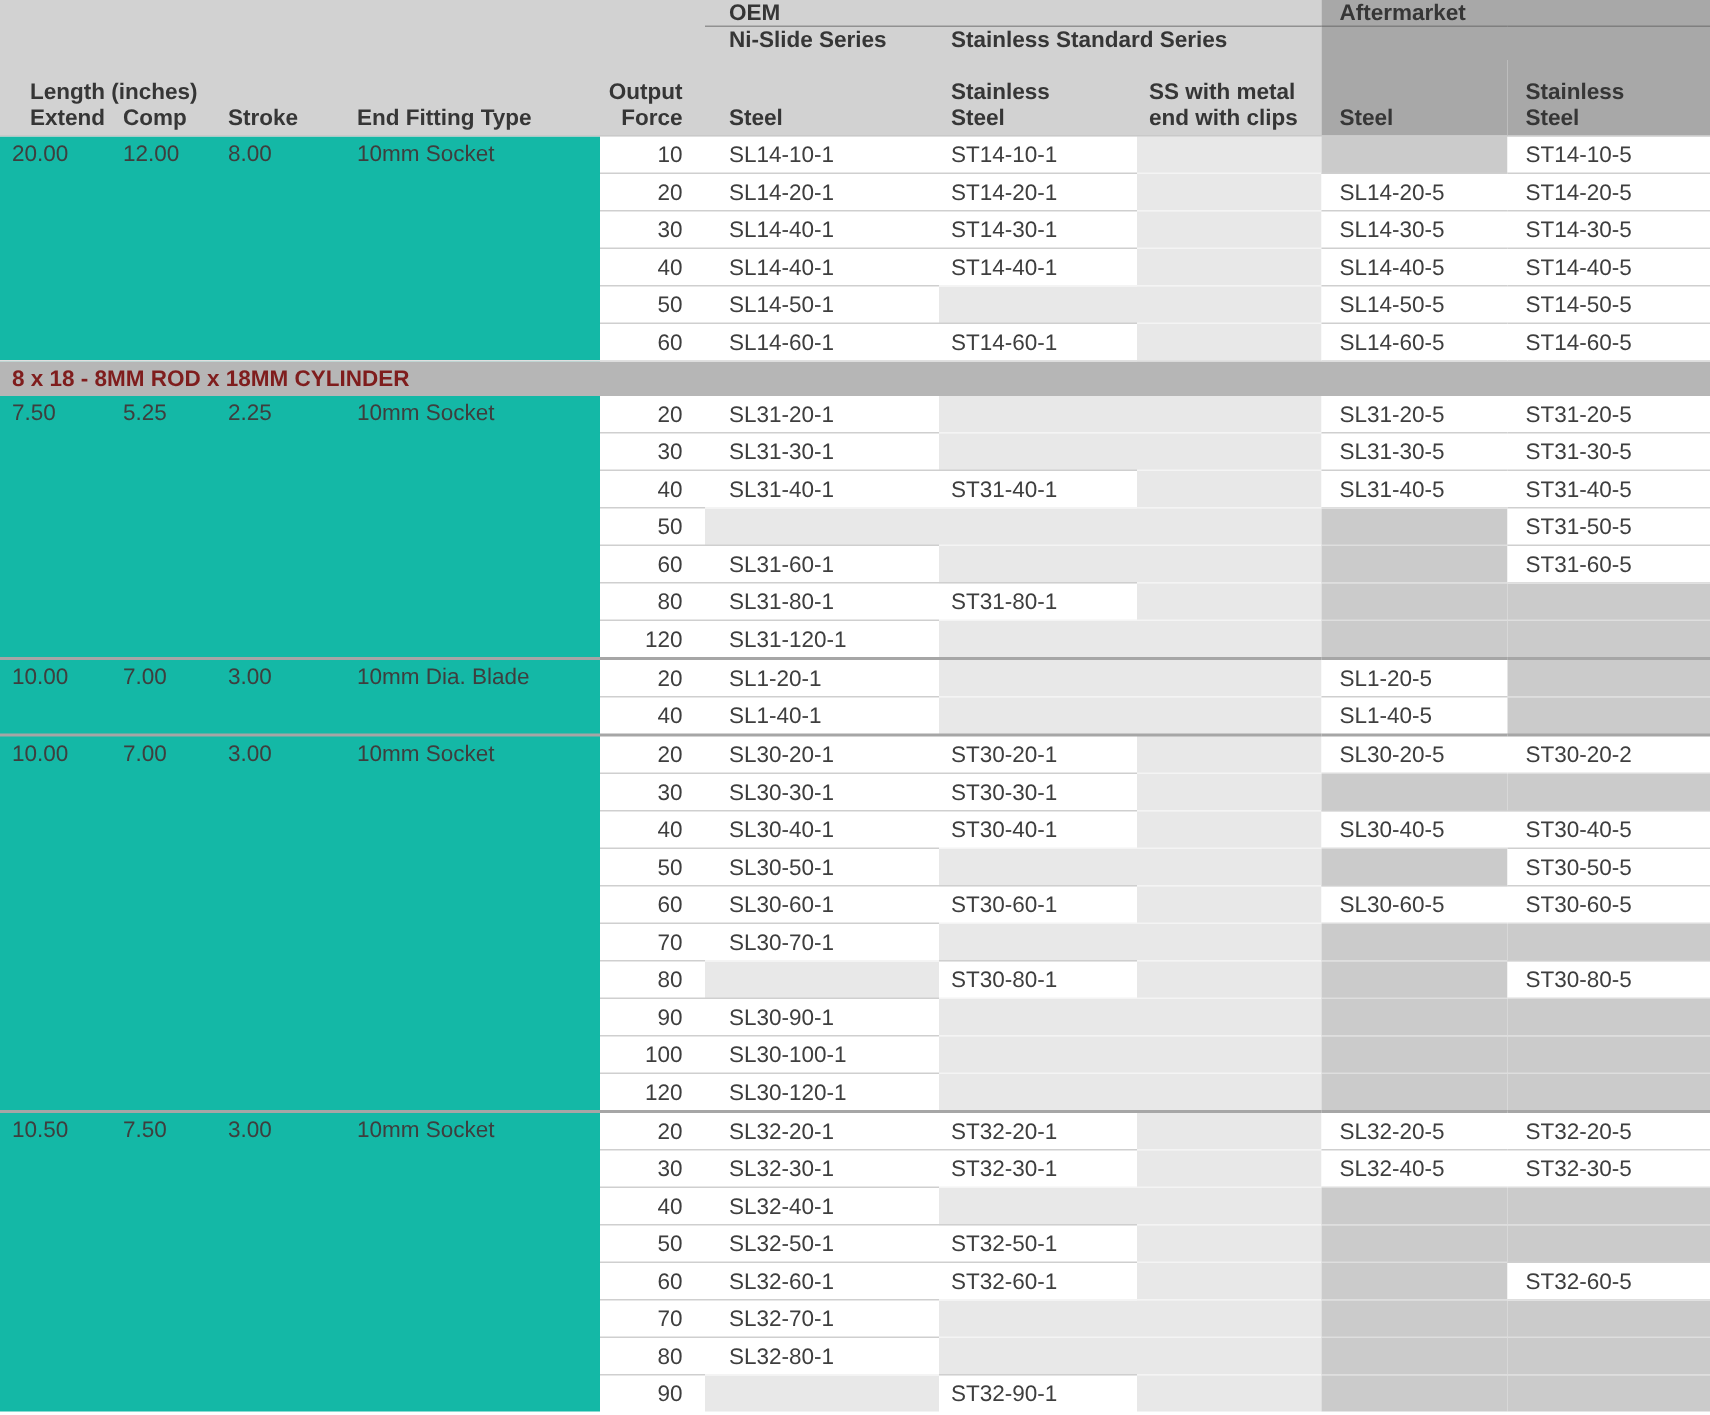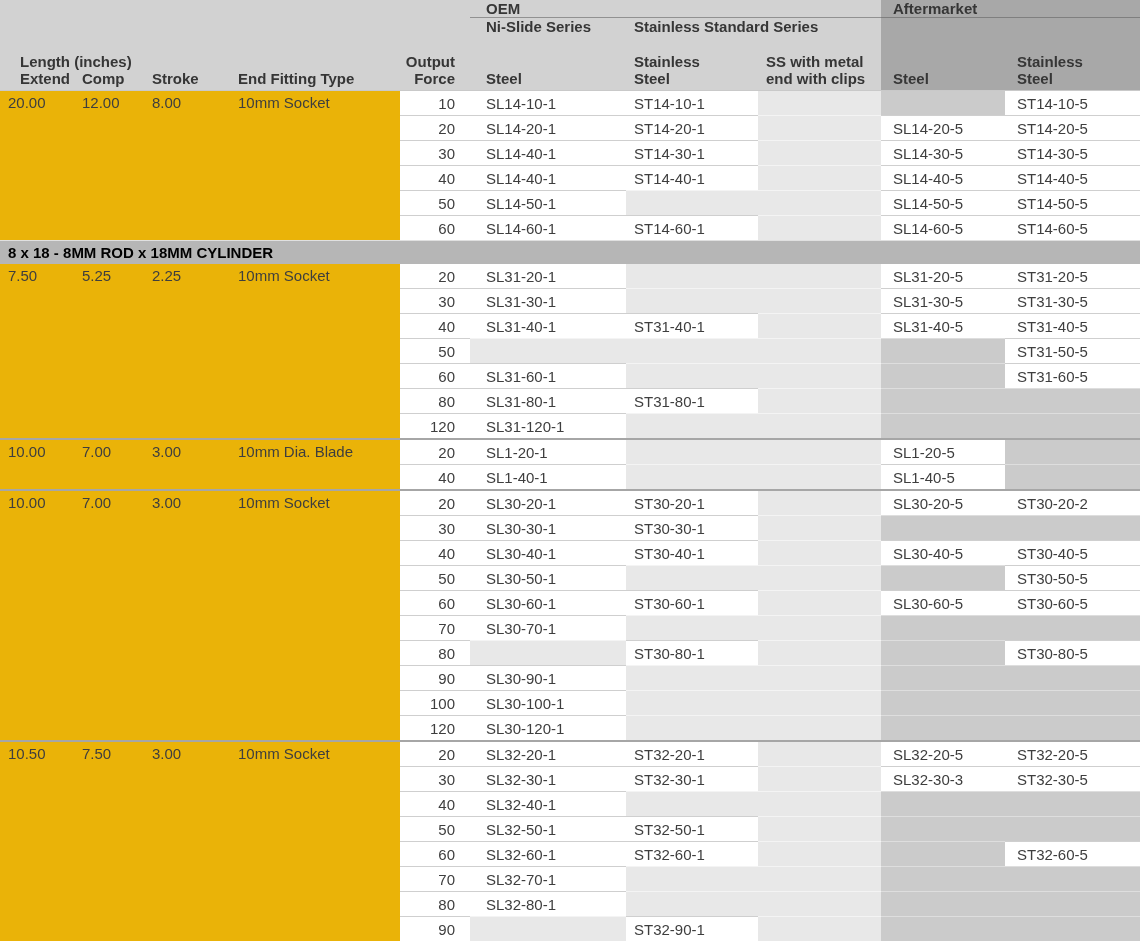--- a/index.html
+++ b/index.html
@@ -24,21 +24,21 @@
   .h-stroke{padding-left:8px;}
   .h-endfit{padding-left:10px;}
   .h-force{text-align:right;padding-right:15px;}
   .h-oem-steel{padding-left:16px;}
   .h-oem-ss{padding-left:8px;}
   .h-clips{padding-left:8px;}
   .h-am-steel{padding-left:12px;}
   .h-am-ss{padding-left:12px;}
 
   
-  td.left-cell{vertical-align:top;padding-top:3px;background:#eab308;}
+  td.left-cell{vertical-align:top;padding-top:3px;background:#14b8a6;}
   .c-extend{padding-left:8px;}
   .c-comp{padding-left:8px;}
   .c-stroke{padding-left:8px;}
   .c-end_fitting{padding-left:10px;}
   td.c-force{text-align:right;padding-right:15px;background:#ffffff;}
   td.v{background:#ffffff;padding-left:16px;}
   td.col-oem-ss.v{padding-left:8px;}
   td.col-am-steel.v{padding-left:12px;}
   td.col-am-ss.v{padding-left:12px;}
   td.e{background:#e8e8e8;}
@@ -48,21 +48,21 @@
   tbody.sec-body tr+tr td{border-top:1px solid #cfcfcf;}
   tbody.sec-body tr+tr td.e{border-top-color:#f4f4f4;}
   tbody.sec-body tr+tr td.d{border-top-color:#dedede;}
 
   
   tbody.sec-body{border-top:2px solid #a6a6a6;}
   thead + tbody.sec-body{border-top:1px solid #c9c9c9;}
   tbody.bar-body + tbody.sec-body{border-top:none;}
 
   
-  td.section-bar{background:#b6b6b6;font-weight:bold;color:#000000;padding-left:8px;height:23px;}
+  td.section-bar{background:#b6b6b6;font-weight:bold;color:#7f1d1d;padding-left:8px;height:23px;}
   tbody.bar-body{border-top:1px solid #e0e0e0;}
 </style>
 </head>
 <body>
 
 <table id="parts-table">
   <colgroup>
     <col style="width:74px">
       <col style="width:70px">
       <col style="width:84px">
@@ -346,21 +346,21 @@
         <td class="col-oem-ss v">ST32-20-1</td>
         <td class="col-clips e"></td>
         <td class="col-am-steel v">SL32-20-5</td>
         <td class="col-am-ss v">ST32-20-5</td>
       </tr>
       <tr>
         <td class="c-force">30</td>
         <td class="col-oem-steel v">SL32-30-1</td>
         <td class="col-oem-ss v">ST32-30-1</td>
         <td class="col-clips e"></td>
-        <td class="col-am-steel v">SL32-30-3</td>
+        <td class="col-am-steel v">SL32-40-5</td>
         <td class="col-am-ss v">ST32-30-5</td>
       </tr>
       <tr>
         <td class="c-force">40</td>
         <td class="col-oem-steel v">SL32-40-1</td>
         <td class="col-oem-ss e"></td>
         <td class="col-clips e"></td>
         <td class="col-am-steel d"></td>
         <td class="col-am-ss d"></td>
       </tr>

